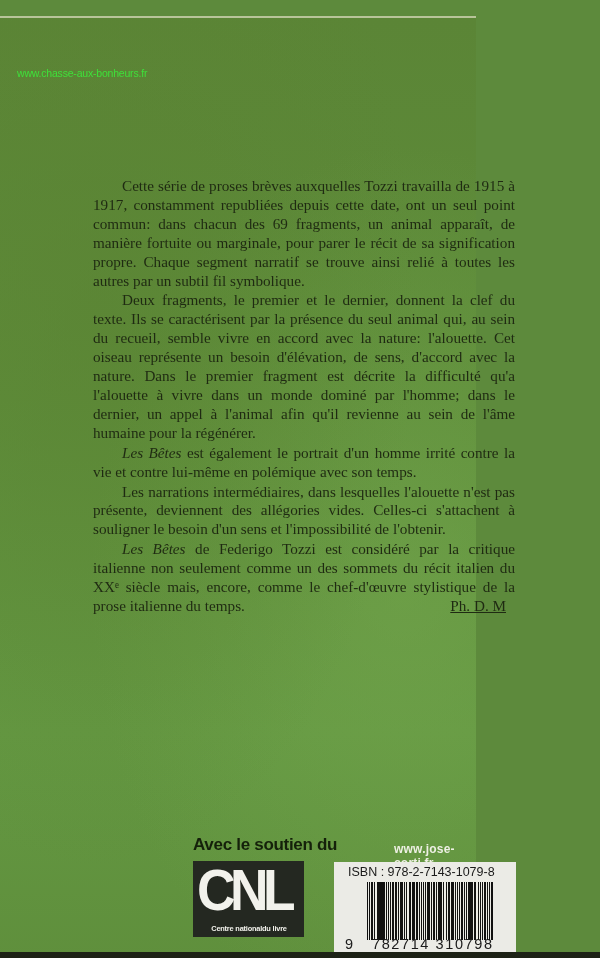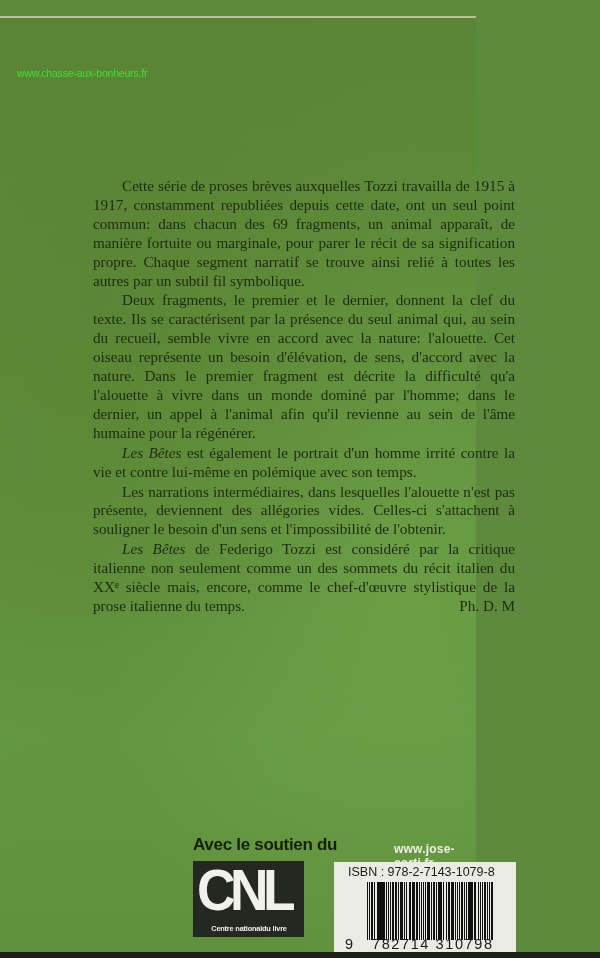--- a/index.html
+++ b/index.html
@@ -28,21 +28,21 @@
   }
   .collection .num { margin-left:7px; }
   .body-text {
     position:absolute; left:93px; top:159px; width:422px;
     color:#1f2a12; font-size:15.2px; line-height:18.9px;
     text-align:justify; hyphens:none;
   }
   .body-text p { margin:0; text-indent:29px; }
   .body-text p:not(:first-child) { margin-top:1px; }
   .body-text em { font-style:italic; }
-  .signature { margin-right:0; }
+  .signature { margin-right:9px;text-decoration:underline; }
   .support-label {
     position:absolute; left:193px; top:817px;
     font-family:"Liberation Sans", sans-serif; font-size:17px; color:#14200a;
     letter-spacing:-0.3px;
     font-weight:bold;
   }
   .cnl-logo {
     position:absolute; left:193px; top:843px; width:111px; height:76px;
     background:#242821;
   }

